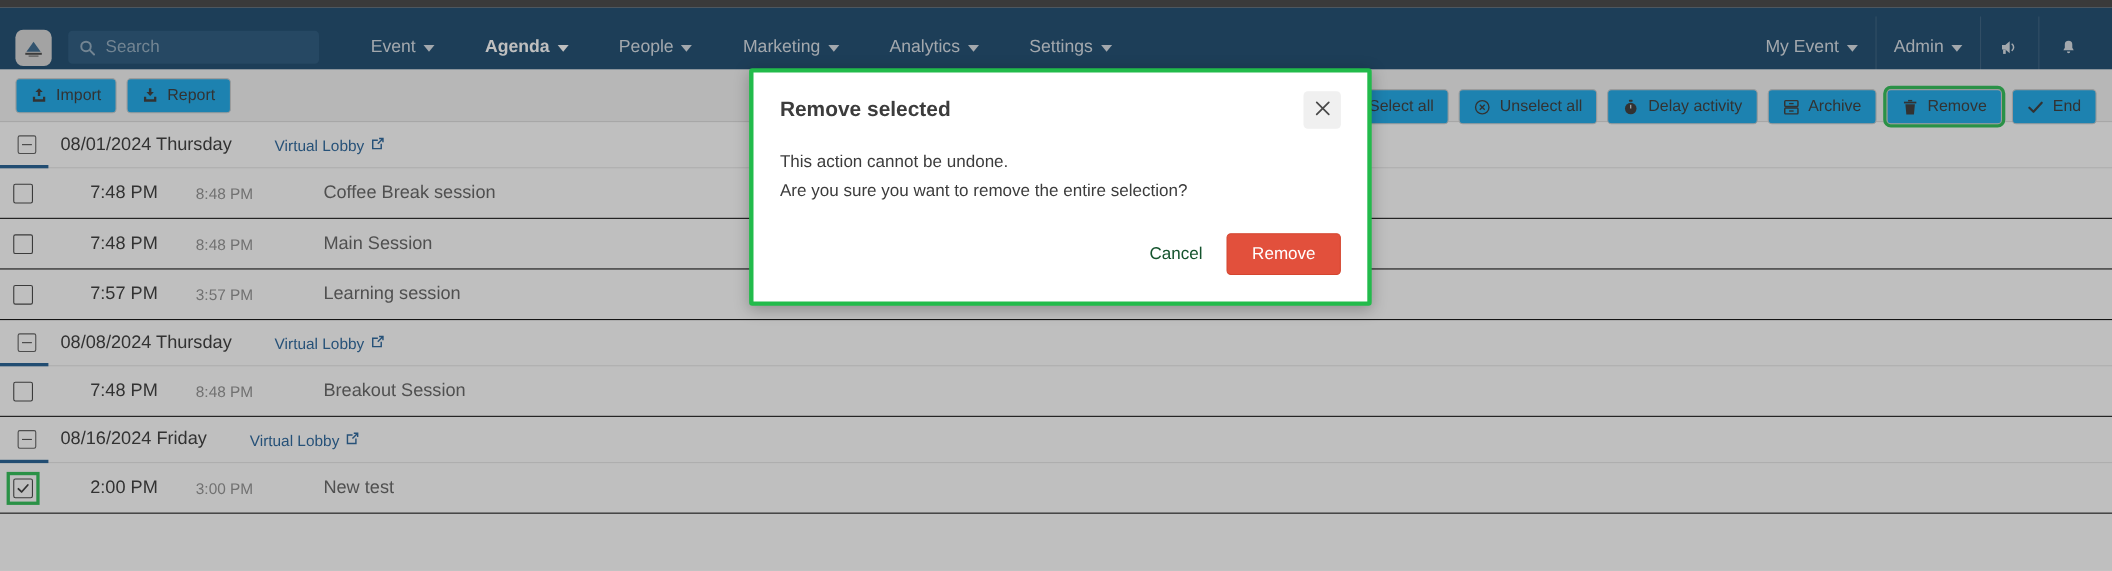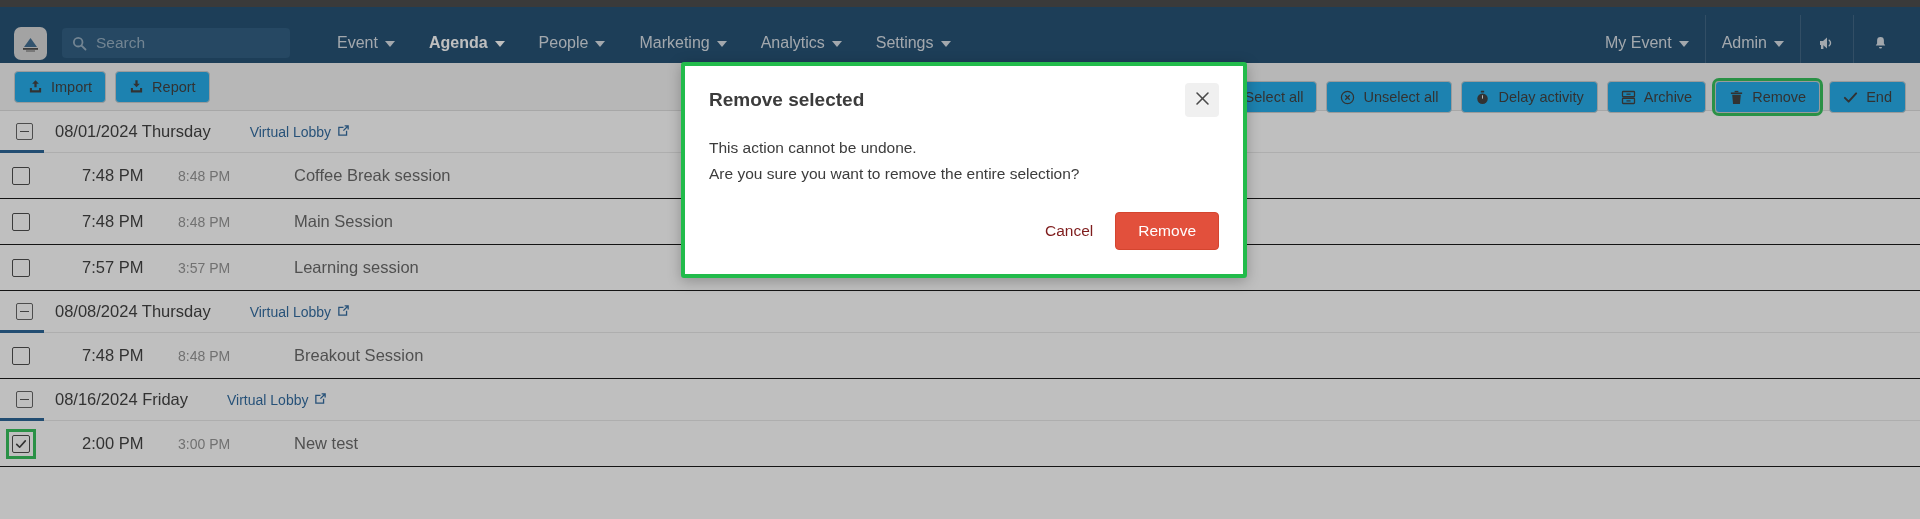--- a/index.html
+++ b/index.html
@@ -61,21 +61,21 @@
     font-size: 15.5px;
     font-family: "Liberation Sans", sans-serif;
     width: 100%;
   }
   .search-box input::placeholder { color: #8da8bd; }
 
   .nav-items {
     display: flex;
     align-items: center;
     margin-left: 30px;
-    gap: 0px;
+    gap: 12px;
   }
   .nav-item {
     display: flex;
     align-items: center;
     gap: 7px;
     color: #d5dde5;
     font-size: 16px;
     padding: 6px 17px;
     cursor: pointer;
     white-space: nowrap;
@@ -281,21 +281,21 @@
   .modal-footer {
     display: flex;
     align-items: center;
     justify-content: flex-end;
     gap: 16px;
     padding: 26px 24px 24px 24px;
   }
   .btn-link {
     background: transparent;
     border: none;
-    color: #7f1d1d;
+    color: #14532d;
     font-size: 15.5px;
     cursor: pointer;
     font-family: "Liberation Sans", sans-serif;
     padding: 8px 6px;
   }
   .btn-danger {
     background: #e2503c;
     border: 1px solid #d4452f;
     color: #fff;
     font-size: 15.5px;

